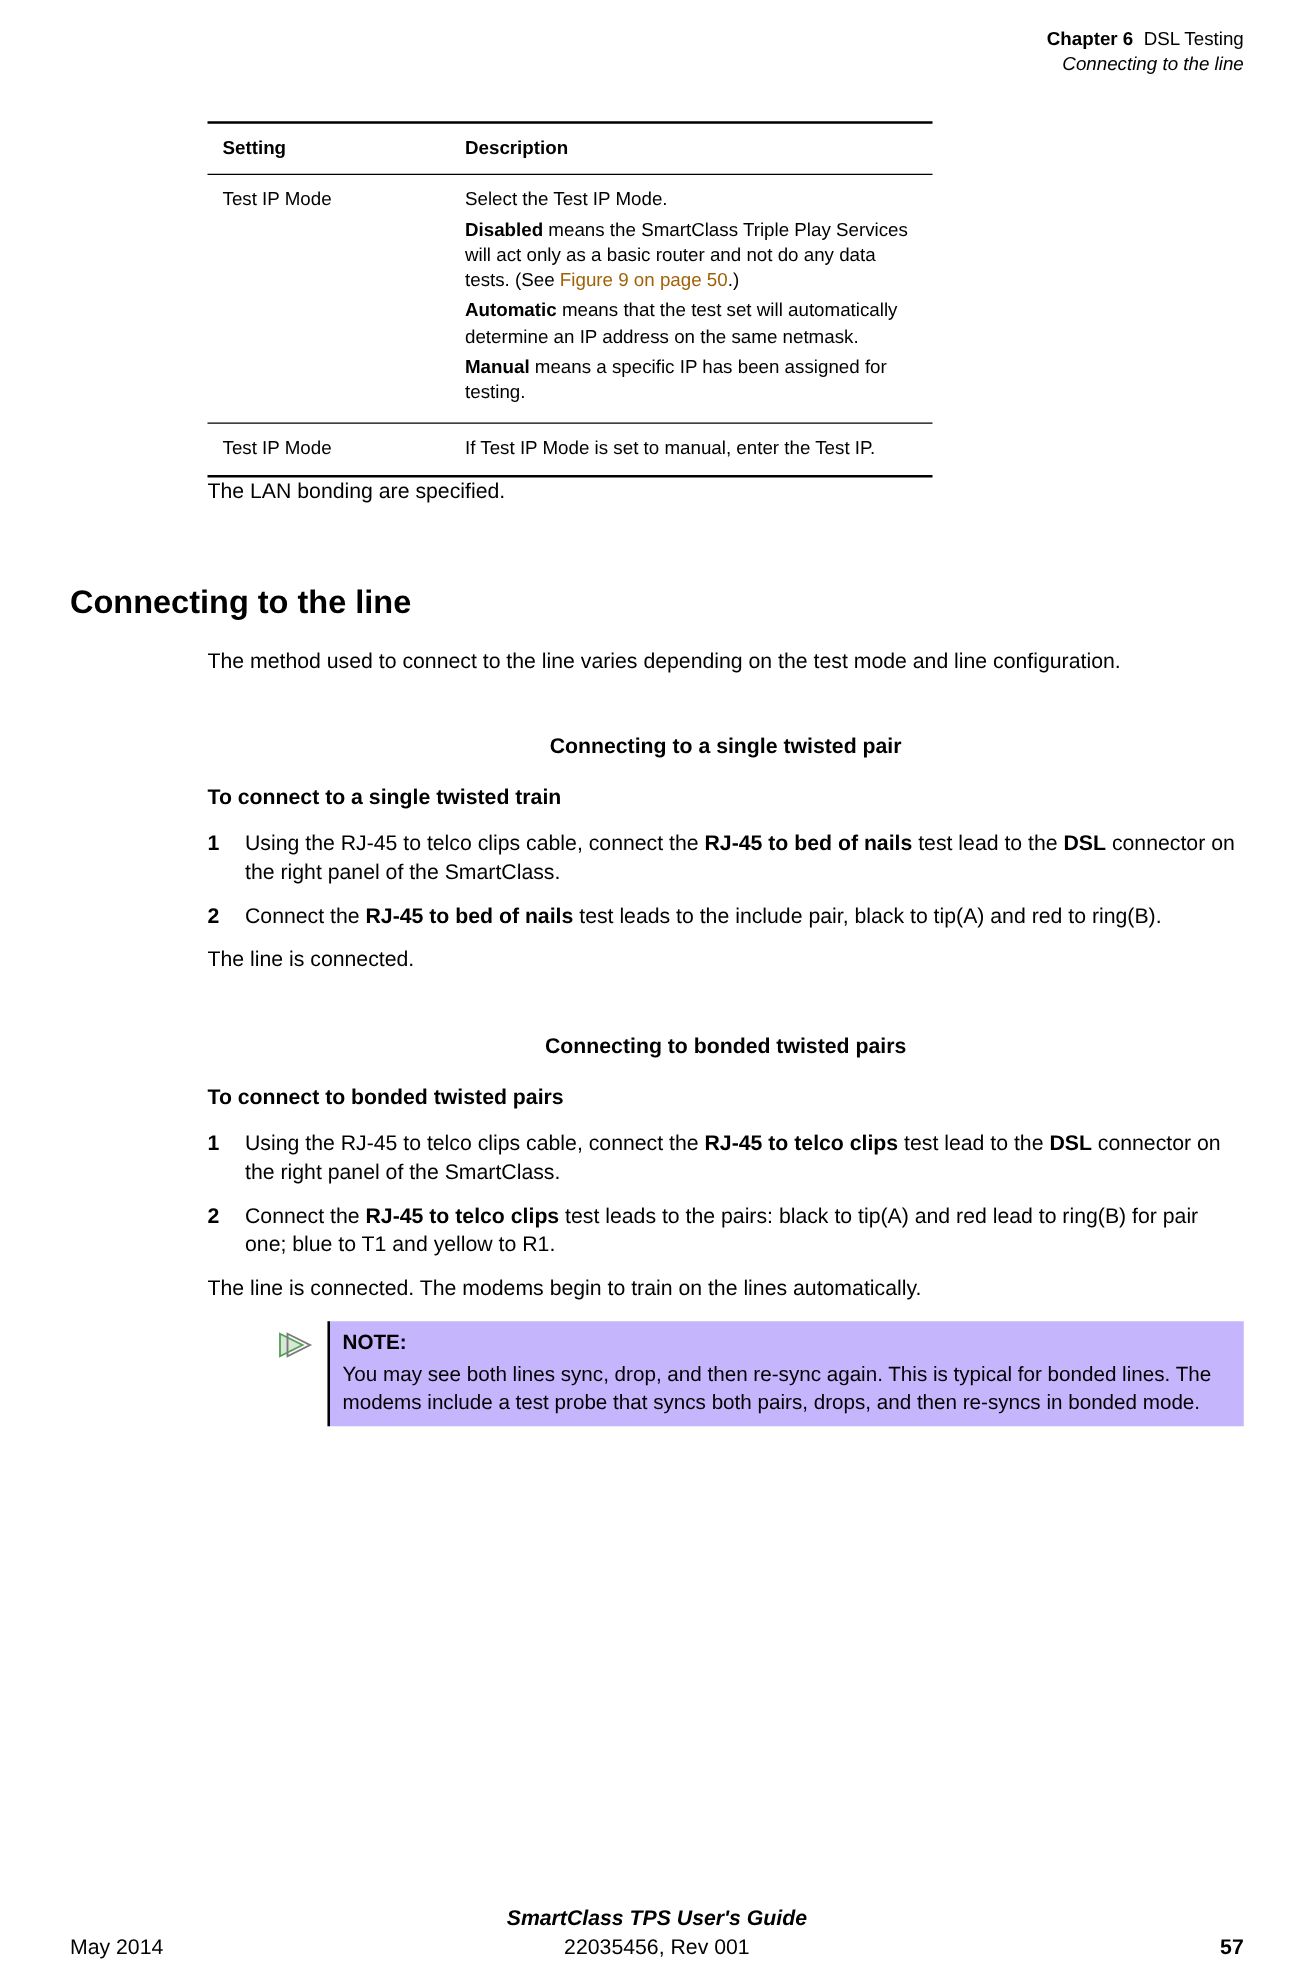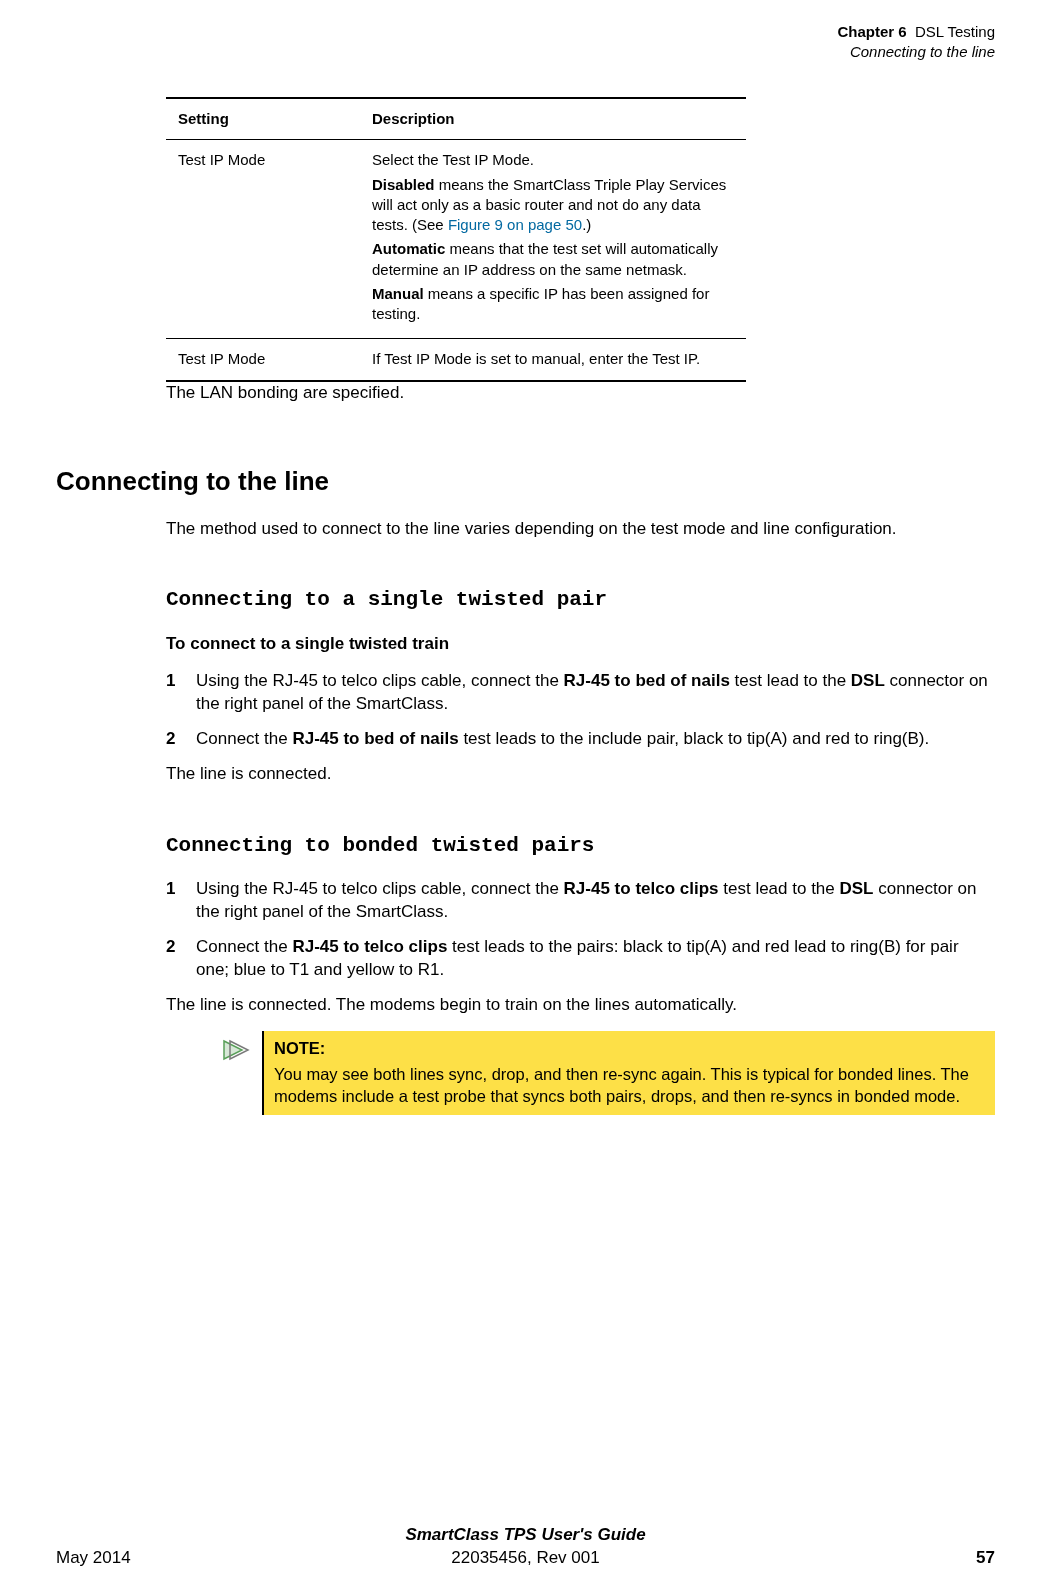--- a/index.html
+++ b/index.html
@@ -50,36 +50,37 @@
     padding: 10px 12px 10px 12px;
     border-bottom: 1px solid #000;
   }
   table.settings tbody tr:last-child td {
     border-bottom: 2.5px solid #000;
   }
   table.settings td:first-child, table.settings th:first-child {
     width: 170px;
   }
   .desc-block { margin-bottom: 4px; }
-  .link { color: #0369a1; }
+  .link { color: #a16207; }
   .bold { font-weight: bold; }
 
   .after-table { margin-top: 22px; }
 
   .h1 {
     font-family: Verdana, Arial, sans-serif;
     font-weight: bold;
     font-size: 26px;
     margin: 60px 0 18px -110px;
   }
   .h2 {
-    font-family: Liberation Mono, monospace;
-    font-weight: bold;
-    font-size: 21px;
+    font-family: Liberation Sans, sans-serif;
+    font-weight: bold;
+    font-size: 17px;
     margin: 46px 0 18px 0;
+    text-align: center;
   }
   .h3 {
     font-family: Verdana, Arial, sans-serif;
     font-weight: bold;
     font-size: 17px;
     margin: 0 0 14px 0;
   }
   p.body { margin: 0 0 14px 0; }
 
   ol.steps {
@@ -102,21 +103,21 @@
     display: flex;
     align-items: flex-start;
     margin: 0 0 18px 56px;
   }
   .note-icon {
     flex: 0 0 40px;
     padding-top: 6px;
   }
   .note-box {
     flex: 1;
-    background: #fde047;
+    background: #c4b5fd;
     border-left: 2px solid #000;
     padding: 6px 10px 8px 10px;
     font-family: Verdana, Arial, sans-serif;
     font-size: 16.5px;
   }
   .note-box .note-title { font-weight: bold; margin-bottom: 4px; display: block; }
 
   .footer {
     position: absolute;
     bottom: 20px;
@@ -198,20 +199,21 @@
       <li>
         <span class="num">2</span>
         <span class="txt">
           <span>Connect the </span><span class="bold">RJ-45 to bed of nails</span><span> test leads to the include pair, black to tip(A) and red to ring(B).</span>
         </span>
       </li>
     </ol>
     <p class="body">The line is connected.</p>
 
     <div class="h2">Connecting to bonded twisted pairs</div>
+    <div class="h3">To connect to bonded twisted pairs</div>
     <ol class="steps">
       <li>
         <span class="num">1</span>
         <span class="txt">
           <span>Using the RJ-45 to telco clips cable, connect the </span><span class="bold">RJ-45 to telco clips</span><span> test lead to the </span><span class="bold">DSL</span><span> connector on the right panel of the SmartClass.</span>
         </span>
       </li>
       <li>
         <span class="num">2</span>
         <span class="txt">

